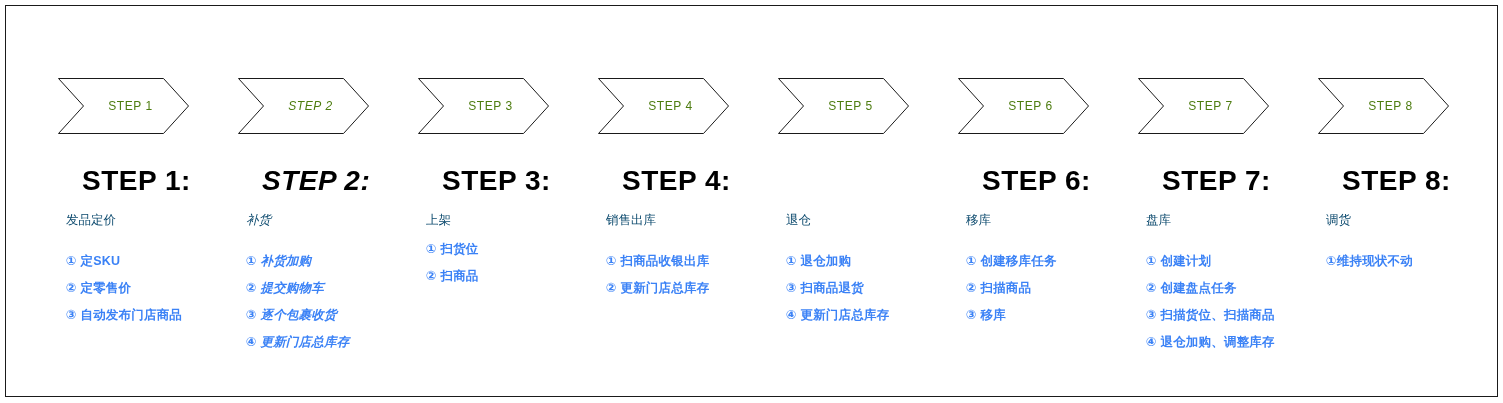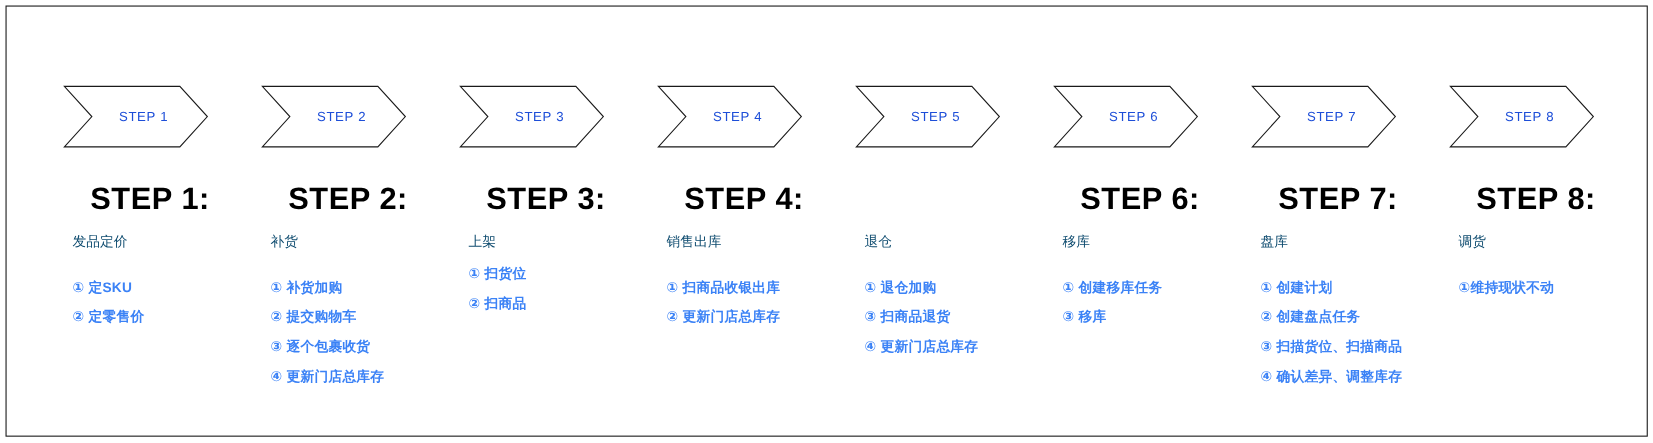--- a/index.html
+++ b/index.html
@@ -68,21 +68,21 @@
     left: 0;
     top: 0;
     width: 131px;
     height: 56px;
     display: flex;
     align-items: center;
     justify-content: center;
     font-size: 12px;
     font-weight: 400;
     letter-spacing: 0.6px;
-    color: #1d4ed8;
+    color: #4d7c0f;
     padding-left: 14px;
     box-sizing: border-box;
   }
 
   
   .step-heading {
     position: absolute;
     left: 24px;
     top: 164px;
     font-size: 28px;
@@ -138,23 +138,24 @@
           <svg viewBox="0 0 131 56">
             <polygon points="0.5,0.5 105.5,0.5 130.5,28 105.5,55.5 0.5,55.5 25.5,28" fill="#ffffff" stroke="#1a1a1a" stroke-width="1" stroke-linejoin="miter"></polygon>
           </svg>
           <div class="chevron-label">STEP 1</div>
         </div>
         <div class="step-heading">STEP 1:</div>
         <div class="step-subtitle">发品定价</div>
         <ul class="step-list">
           <li>① 定SKU</li>
           <li>② 定零售价</li>
-        </ul>
-      </div>
-      <div class="step-col" style="left: 238px;">
+          <li>③ 自动发布门店商品</li>
+        </ul>
+      </div>
+      <div class="step-col" style="left: 238px; font-style: italic;">
         <div class="chevron-wrap">
           <svg viewBox="0 0 131 56">
             <polygon points="0.5,0.5 105.5,0.5 130.5,28 105.5,55.5 0.5,55.5 25.5,28" fill="#ffffff" stroke="#1a1a1a" stroke-width="1" stroke-linejoin="miter"></polygon>
           </svg>
           <div class="chevron-label">STEP 2</div>
         </div>
         <div class="step-heading">STEP 2:</div>
         <div class="step-subtitle">补货</div>
         <ul class="step-list">
           <li>① 补货加购</li>
@@ -209,37 +210,38 @@
         <div class="chevron-wrap">
           <svg viewBox="0 0 131 56">
             <polygon points="0.5,0.5 105.5,0.5 130.5,28 105.5,55.5 0.5,55.5 25.5,28" fill="#ffffff" stroke="#1a1a1a" stroke-width="1" stroke-linejoin="miter"></polygon>
           </svg>
           <div class="chevron-label">STEP 6</div>
         </div>
         <div class="step-heading">STEP 6:</div>
         <div class="step-subtitle">移库</div>
         <ul class="step-list">
           <li>① 创建移库任务</li>
+          <li>② 扫描商品</li>
           <li>③ 移库</li>
         </ul>
       </div>
       <div class="step-col" style="left: 1138px;">
         <div class="chevron-wrap">
           <svg viewBox="0 0 131 56">
             <polygon points="0.5,0.5 105.5,0.5 130.5,28 105.5,55.5 0.5,55.5 25.5,28" fill="#ffffff" stroke="#1a1a1a" stroke-width="1" stroke-linejoin="miter"></polygon>
           </svg>
           <div class="chevron-label">STEP 7</div>
         </div>
         <div class="step-heading">STEP 7:</div>
         <div class="step-subtitle">盘库</div>
         <ul class="step-list">
           <li>① 创建计划</li>
           <li>② 创建盘点任务</li>
           <li>③ 扫描货位、扫描商品</li>
-          <li>④ 确认差异、调整库存</li>
+          <li>④ 退仓加购、调整库存</li>
         </ul>
       </div>
       <div class="step-col" style="left: 1318px;">
         <div class="chevron-wrap">
           <svg viewBox="0 0 131 56">
             <polygon points="0.5,0.5 105.5,0.5 130.5,28 105.5,55.5 0.5,55.5 25.5,28" fill="#ffffff" stroke="#1a1a1a" stroke-width="1" stroke-linejoin="miter"></polygon>
           </svg>
           <div class="chevron-label">STEP 8</div>
         </div>
         <div class="step-heading">STEP 8:</div>

